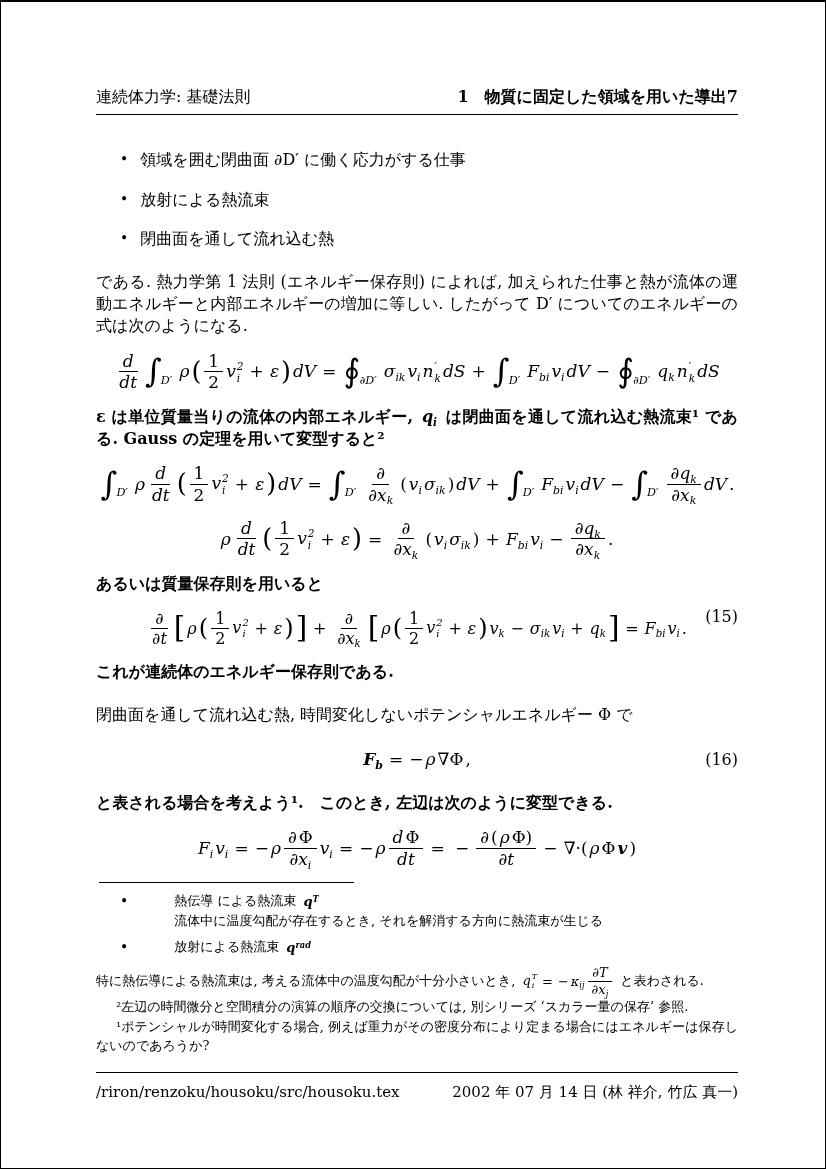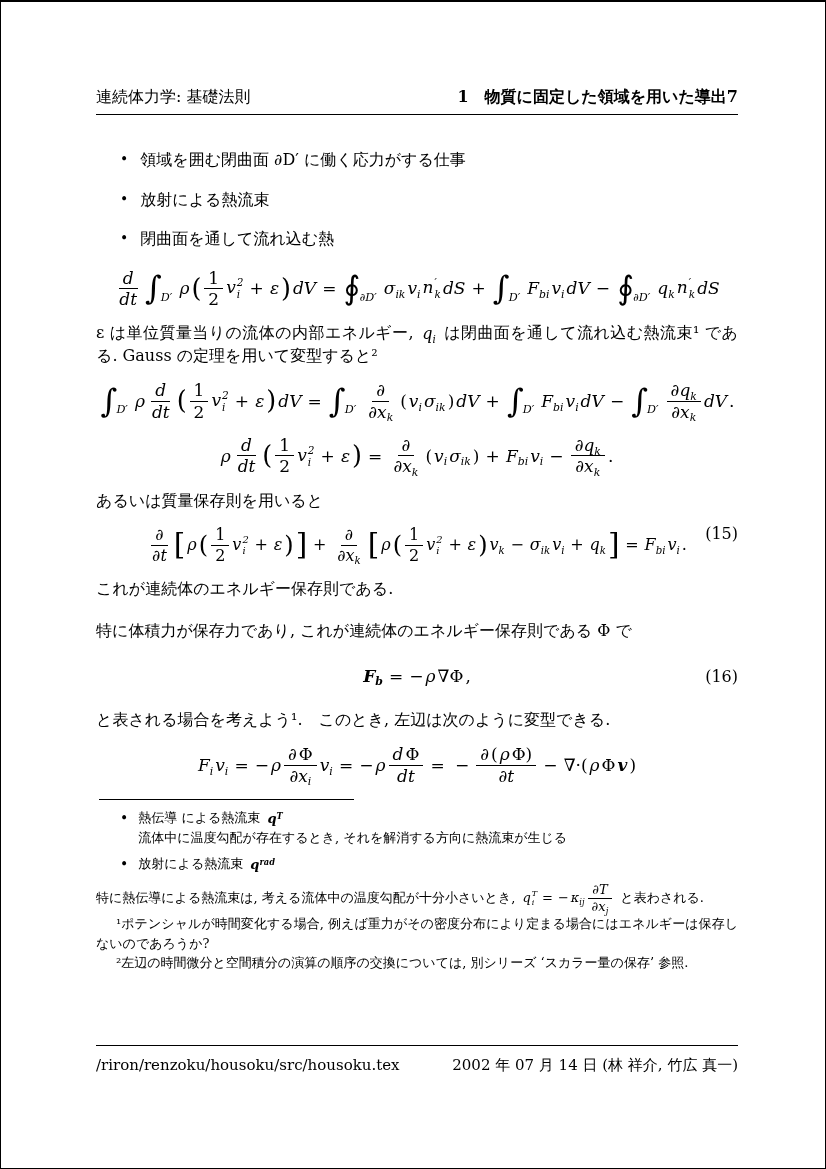--- a/index.html
+++ b/index.html
@@ -10,21 +10,21 @@
   
   .hdr{display:flex;align-items:baseline;border-bottom:1px solid #000;padding-bottom:6px;}
   .hdr-left{font-size:16px;}
   .hdr-right{margin-left:auto;display:flex;align-items:baseline;font-weight:bold;}
   
   .blist{margin:34px 0 0 24px;padding:0;list-style:none;}
   .blist li{display:flex;gap:12px;margin-bottom:17px;}
   .blt{font-size:14px;line-height:1.5;}
   
   p.body{margin:20px 0 0;text-align:justify;}
-  p.tight{margin:8px 0 0;}
+  p.tight{margin:8px 0 0;font-weight:bold;}
   .gap-top{margin-top:34px;}
   
   .eq{display:flex;flex-wrap:nowrap;justify-content:center;align-items:center;position:relative;
       margin:13px 0;font-size:17px;min-height:40px;}
   .eq.small{font-size:16px;}
   .eqtag{position:absolute;right:0;top:50%;transform:translateY(-50%);font-size:16px;}
   .tok{display:inline-block;line-height:1.2;margin:0 1px;white-space:pre;}
   .mi{font-style:italic;}
   .mb{font-style:italic;font-weight:bold;}
   .mo{margin:0 .30em;}
@@ -43,23 +43,23 @@
   .mparB{font-size:1.85em;}
   
   .imath{display:inline-flex;align-items:center;vertical-align:middle;margin:0 2px;}
   
   .fnrule{width:255px;border-top:1px solid #000;margin:10px 0 8px 3px;height:0;}
   .fnblock{font-size:13px;line-height:1.5;}
   .fn{margin:0;text-align:justify;text-indent:20px;}
   .fn-noind{text-indent:0;}
   .fn-list{margin:6px 0 6px 24px;padding:0;list-style:none;}
   .fn-list li{display:flex;gap:10px;margin:7px 0;}
-  .fn-li-body{display:block;}
-  
-  .pagefooter{position:absolute;left:95px;width:642px;bottom:92px;border-top:1px solid #000;
+  .fn-li-body{display:block;margin-left:36px;}
+  
+  .pagefooter{position:absolute;left:95px;width:642px;bottom:65px;border-top:1px solid #000;
               padding-top:9px;display:flex;justify-content:space-between;font-size:15px;}
 </style>
 </head>
 <body>
 
 <div class="page">
   <div class="content">
 
     <div class="hdr">
       <span class="hdr-left">連続体力学: 基礎法則</span>
@@ -77,20 +77,21 @@
       <li>
         <span class="blt">•</span>
         <span>放射による熱流束</span>
       </li>
       <li>
         <span class="blt">•</span>
         <span>閉曲面を通して流れ込む熱</span>
       </li>
     </ul>
 
+    <p class="body gap-top">である. 熱力学第 1 法則 (エネルギー保存則) によれば, 加えられた仕事と熱が流体の運動エネルギーと内部エネルギーの増加に等しい. したがって D′ についてのエネルギーの式は次のようになる.</p>
 
     <div class="eq">
         <span class="mfrac">
           <span class="ftop">
             <span class="tok mi"><span>d</span></span>
           </span>
           <span class="fbot">
             <span class="tok mi"><span>dt</span></span>
           </span>
         </span>
@@ -329,21 +330,21 @@
         <span class="tok mi"><span>F</span><span class="msub">bi</span></span>
         <span class="tok mi"><span>v</span><span class="msub">i</span></span>
         <span class="tok mn"><span>.</span></span>
       </div>
     <span style="position:relative;display:block;height:0;">
       <span class="eqtag" style="position:absolute;right:0;top:-44px;">(15)</span>
     </span>
 
     <p class="body tight">これが連続体のエネルギー保存則である.</p>
 
-    <p class="body gap-top">特に体積力が保存力であり, これが連続体のエネルギー保存則である Φ で</p>
+    <p class="body gap-top">閉曲面を通して流れ込む熱, 時間変化しないポテンシャルエネルギー Φ で</p>
 
     <div class="eq">
         <span class="tok mb"><span>F</span><span class="msub">b</span></span>
         <span class="tok mo"><span>=</span></span>
         <span class="tok mn"><span>−</span></span>
         <span class="tok mi"><span>ρ</span></span>
         <span class="tok mn"><span>∇Φ</span></span>
         <span class="tok mn"><span>,</span></span>
       </div>
     <span style="position:relative;display:block;height:0;">
@@ -426,22 +427,22 @@
             <span class="tok mi"><span>κ</span><span class="msub">ij</span></span>
             <span class="mfrac">
               <span class="ftop">
                 <span class="tok mi"><span>∂T</span></span>
               </span>
               <span class="fbot">
                 <span class="tok mi"><span>∂x</span><span class="msub">j</span></span>
               </span>
             </span>
           </span><span> と表わされる.</span></p>
+      <p class="fn">²左辺の時間微分と空間積分の演算の順序の交換については, 別シリーズ ‘スカラー量の保存’ 参照.</p>
       <p class="fn">¹ポテンシャルが時間変化する場合, 例えば重力がその密度分布により定まる場合にはエネルギーは保存しないのであろうか?</p>
-      <p class="fn">²左辺の時間微分と空間積分の演算の順序の交換については, 別シリーズ ‘スカラー量の保存’ 参照.</p>
     </div>
 
   </div>
 
   <div class="pagefooter">
     <span>/riron/renzoku/housoku/src/housoku.tex</span>
     <span>2002 年 07 月 14 日 (林 祥介, 竹広 真一)</span>
   </div>
 </div>
 

